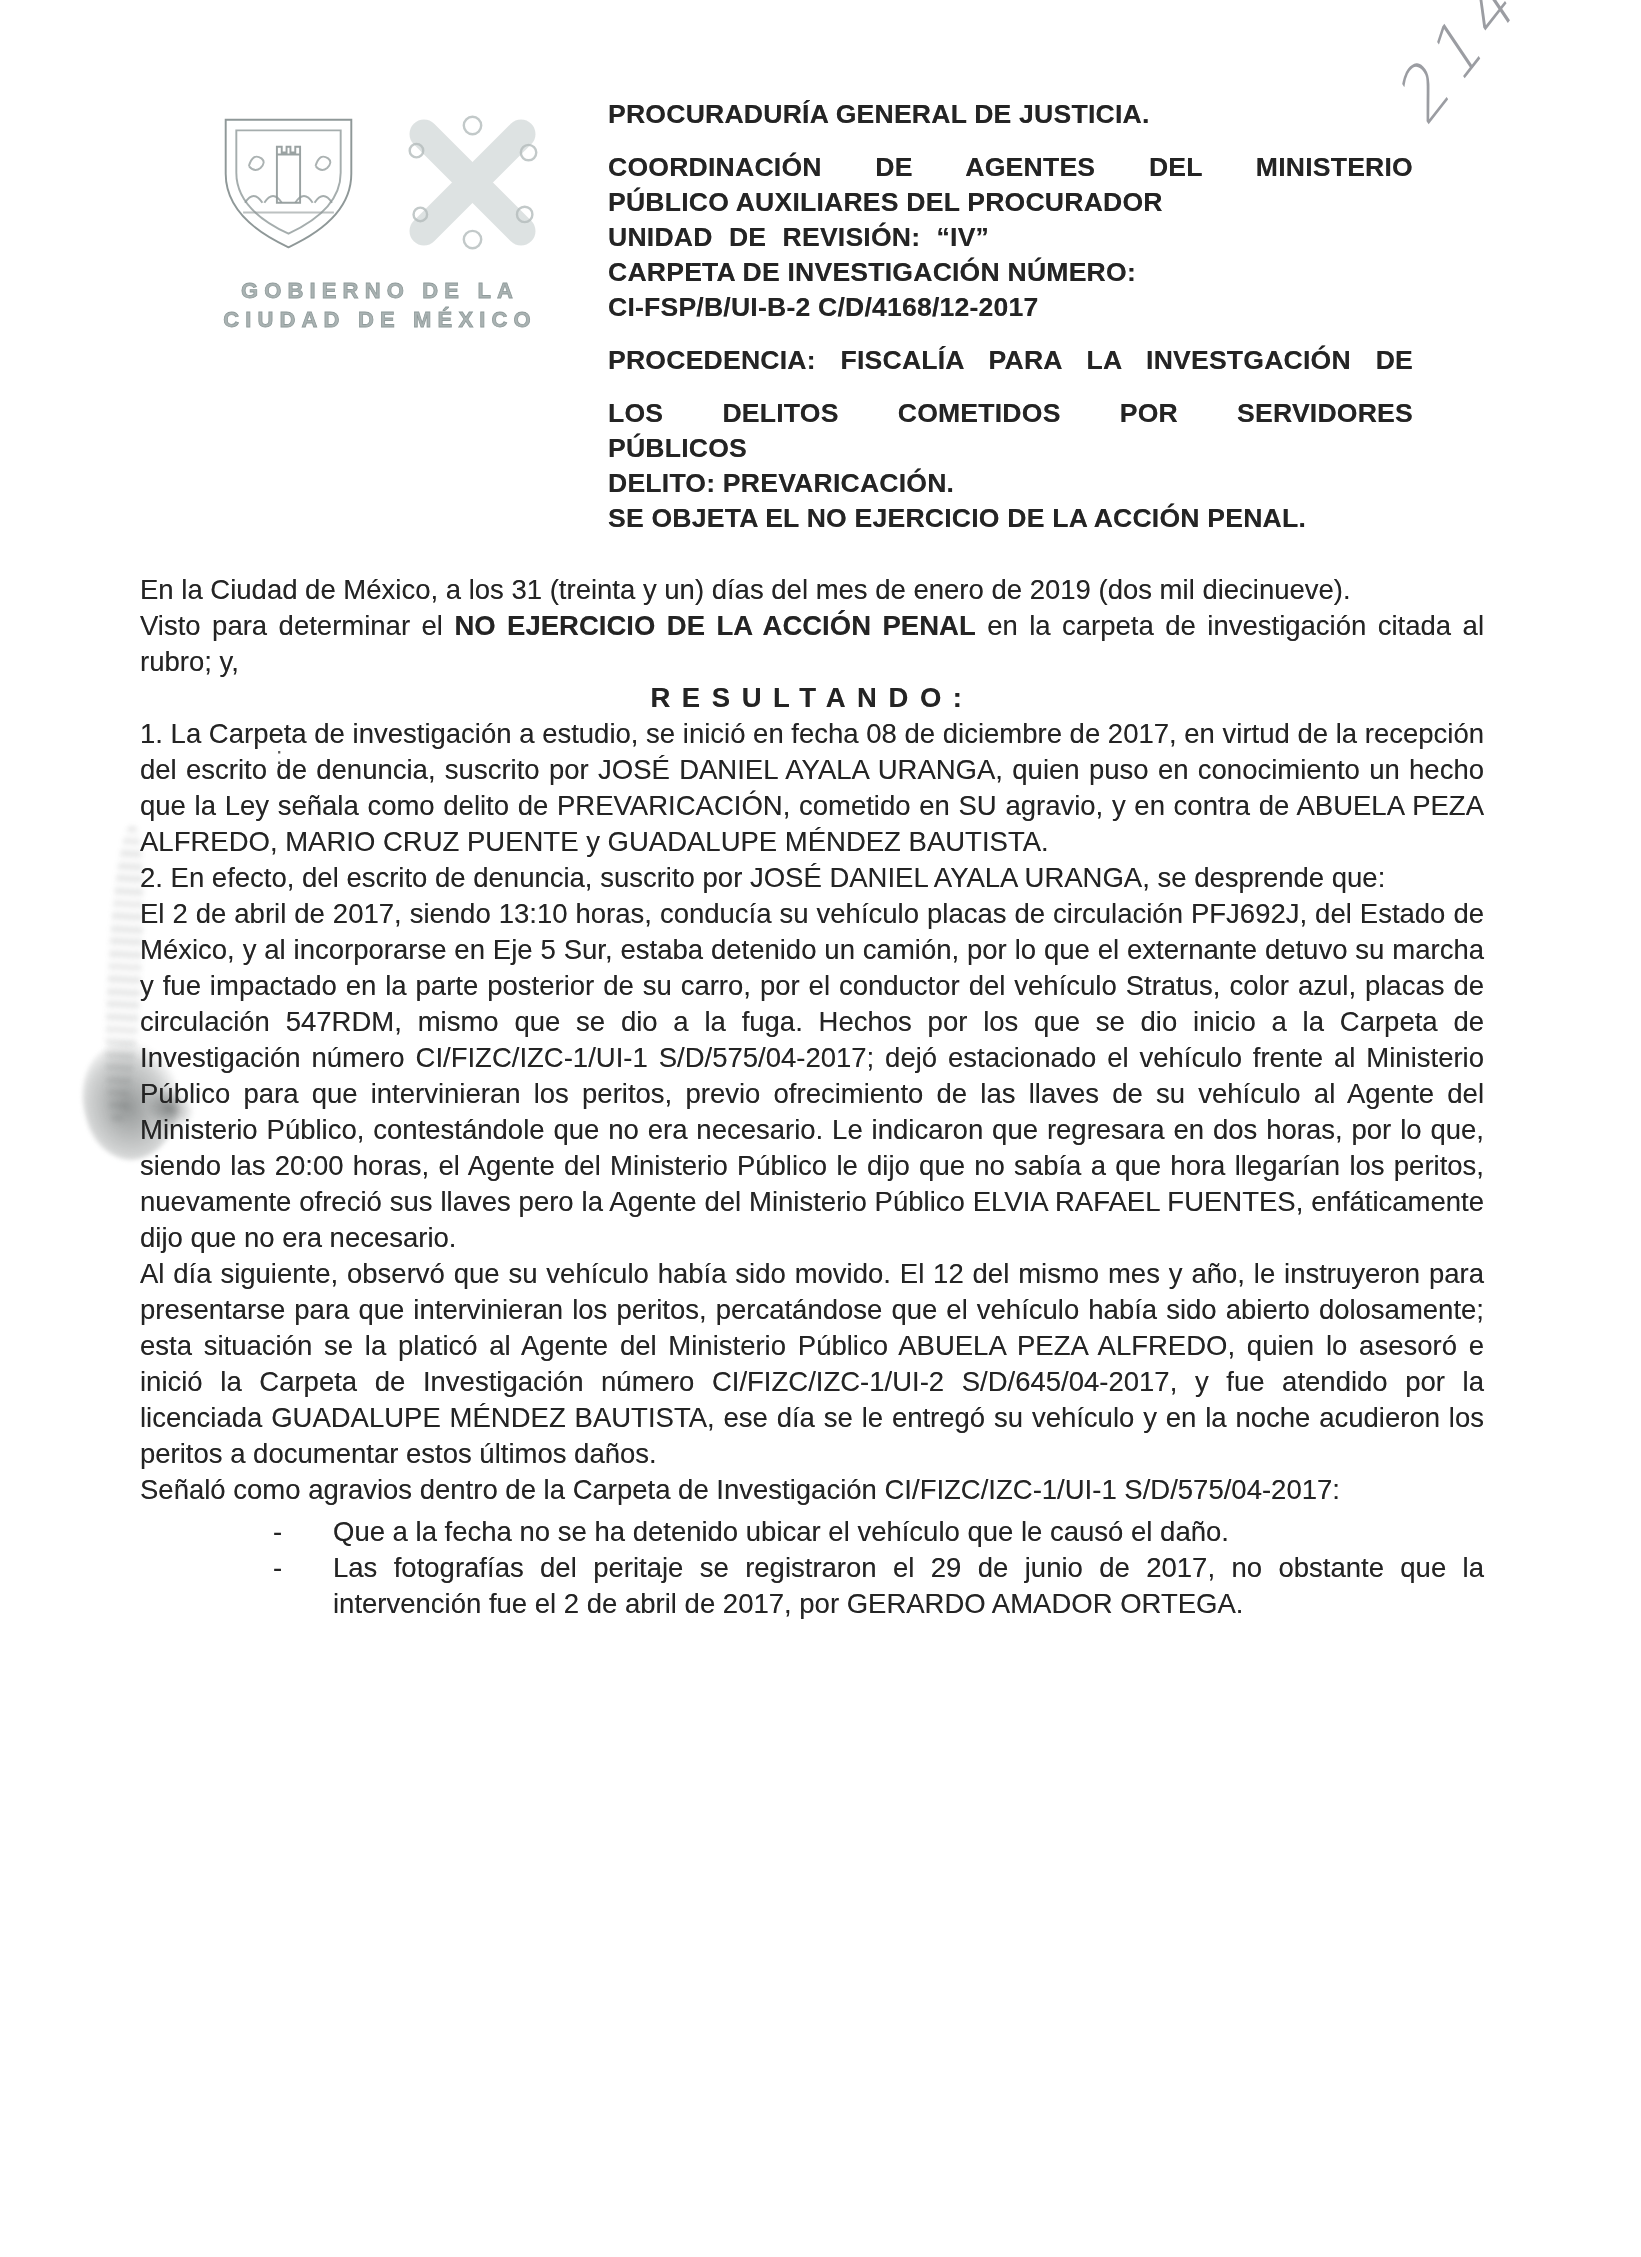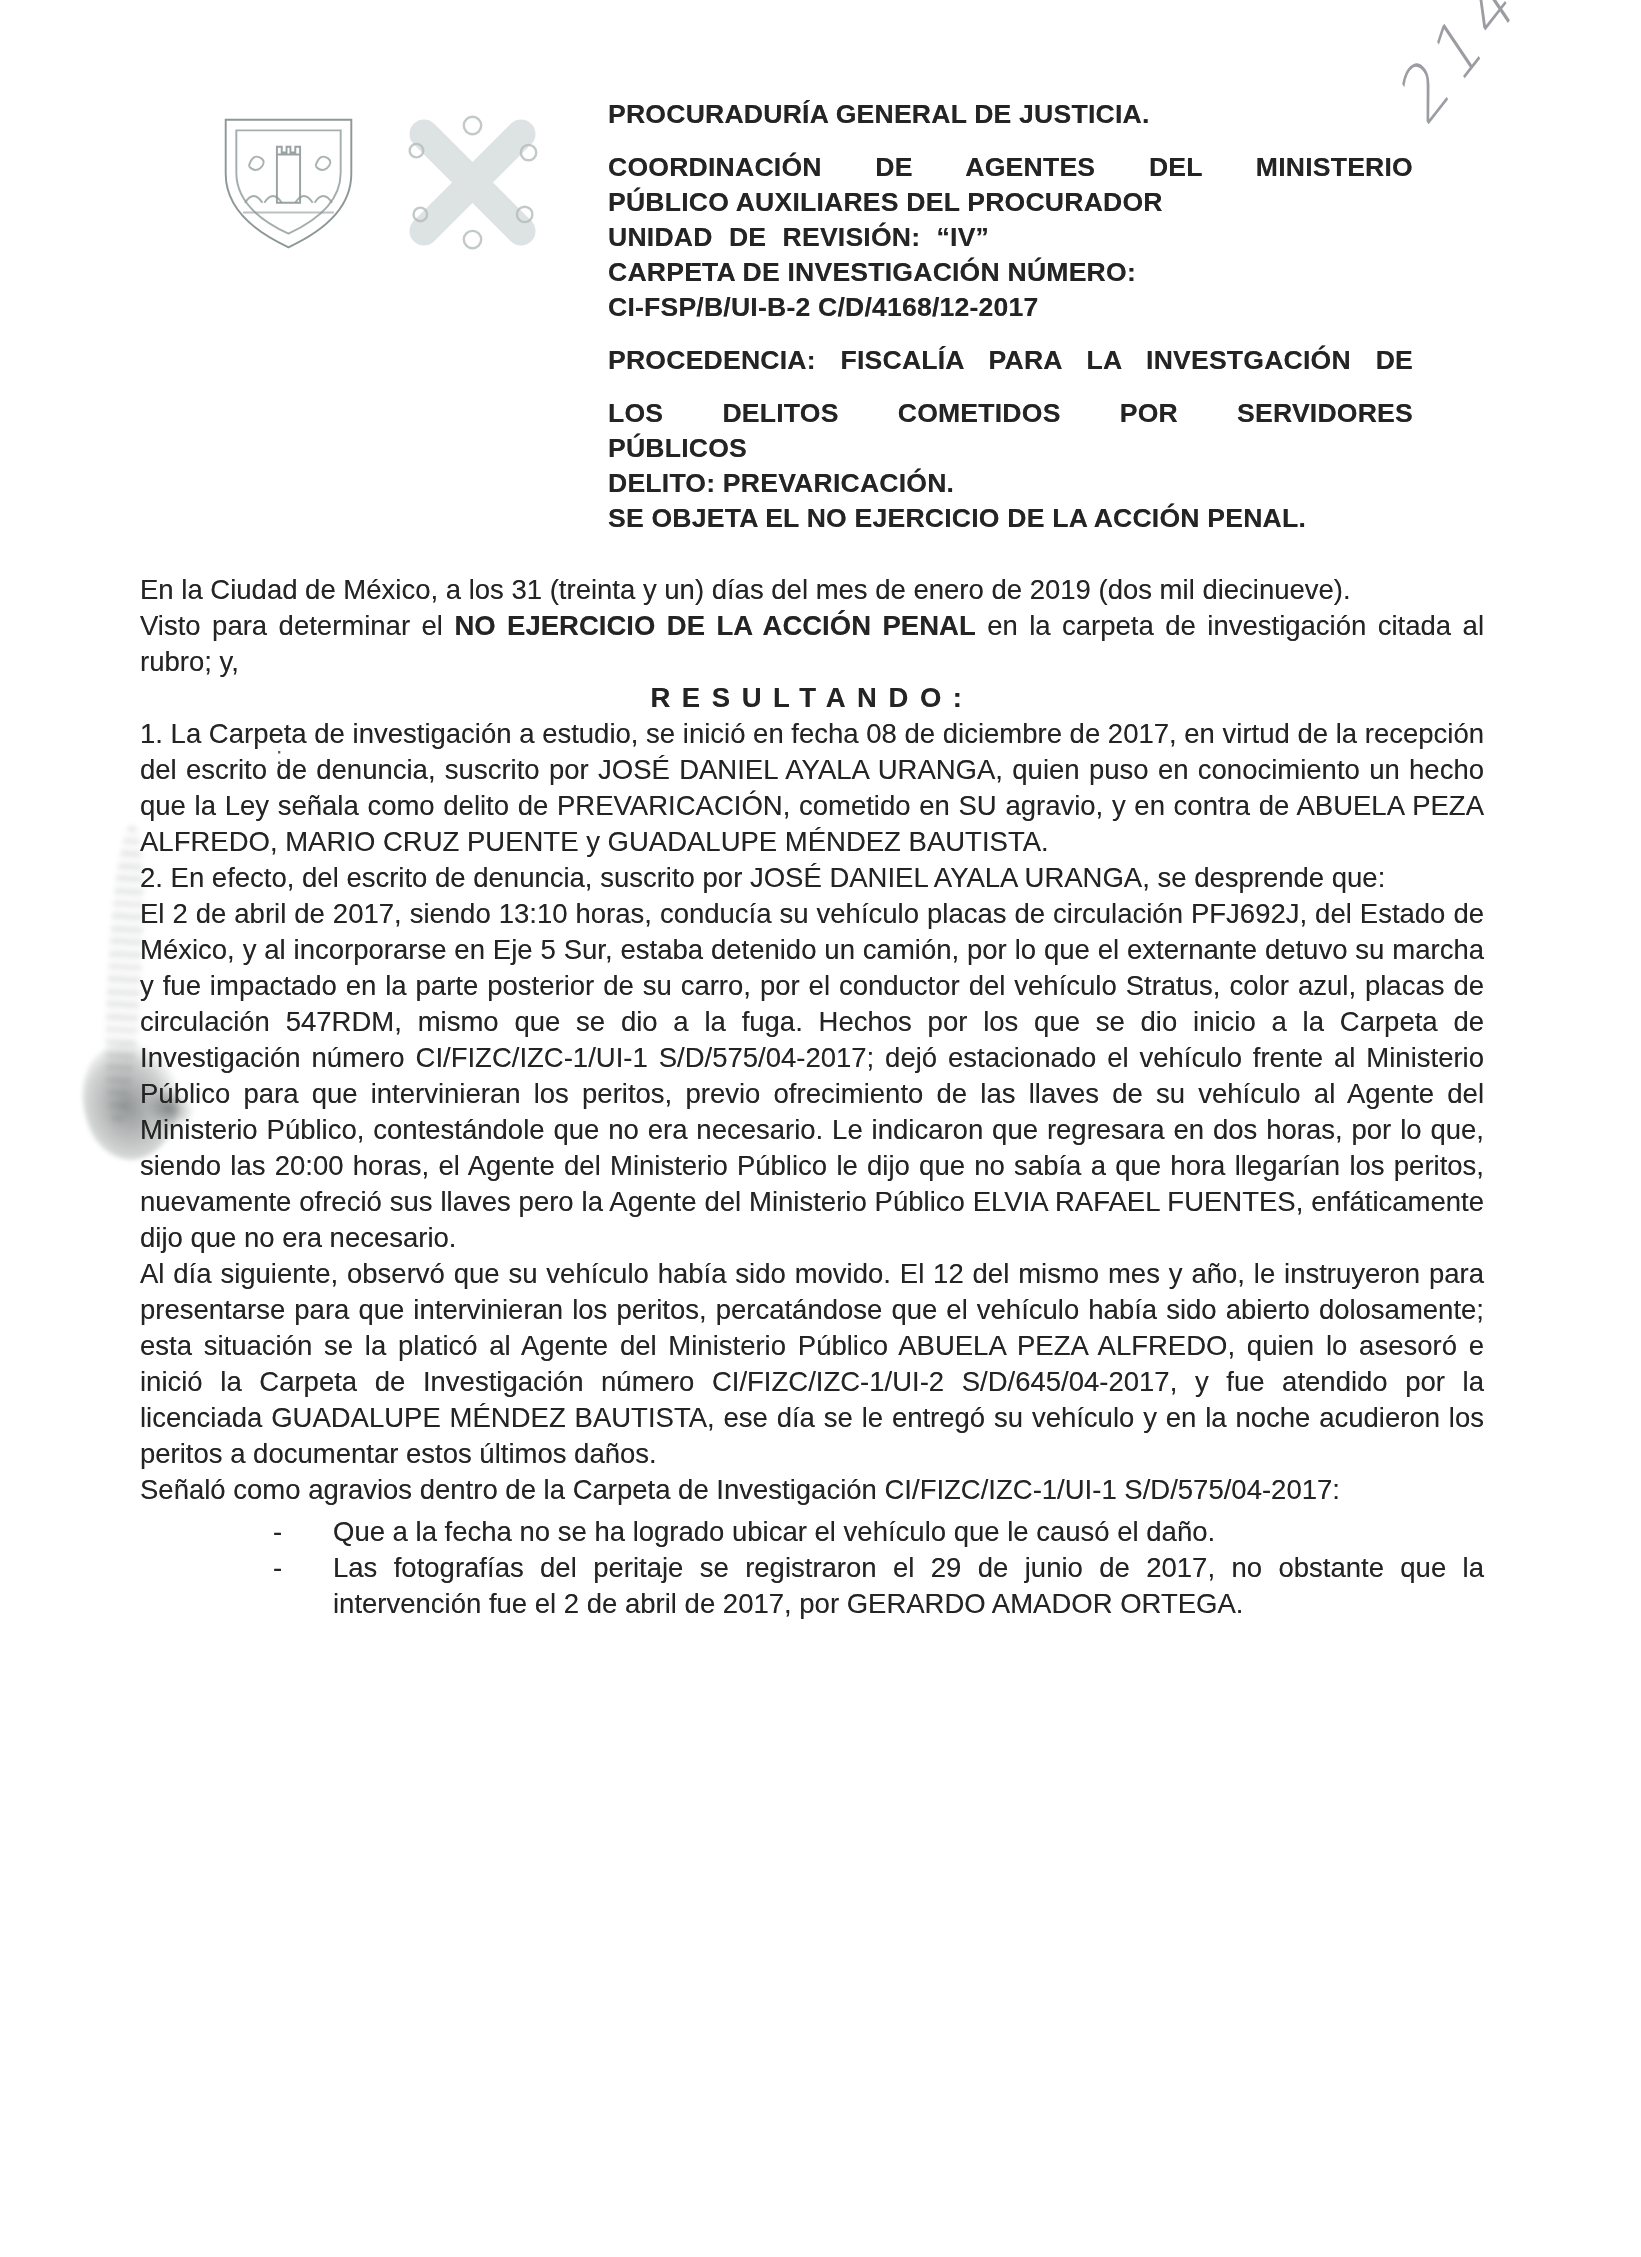--- a/index.html
+++ b/index.html
@@ -90,20 +90,24 @@
             <circle cx="74" cy="14" r="9"></circle>
             <circle cx="16" cy="40" r="7"></circle>
             <circle cx="132" cy="42" r="8"></circle>
             <circle cx="20" cy="106" r="7"></circle>
             <circle cx="128" cy="106" r="8"></circle>
             <circle cx="74" cy="132" r="9"></circle>
           </g>
         </svg>
       </span>
     </div>
+    <div class="logo-caption">
+      <div>GOBIERNO DE LA</div>
+      <div>CIUDAD DE MÉXICO</div>
+    </div>
   </div>
 
   <div class="letterhead">
     <div class="lh-line">PROCURADURÍA GENERAL DE JUSTICIA.</div>
     <div class="lh-line lh-just">COORDINACIÓN DE AGENTES DEL MINISTERIO</div>
     <div class="lh-line">PÚBLICO AUXILIARES DEL PROCURADOR</div>
     <div class="lh-line lh-wide">UNIDAD DE REVISIÓN: “IV”</div>
     <div class="lh-line">CARPETA DE INVESTIGACIÓN NÚMERO:</div>
     <div class="lh-line">CI-FSP/B/UI-B-2 C/D/4168/12-2017</div>
     <div class="lh-line lh-just">PROCEDENCIA: FISCALÍA PARA LA INVESTGACIÓN DE</div>
@@ -123,21 +127,21 @@
     <p class="p-visto"><span>Visto para determinar el </span><span class="bold-inline">NO EJERCICIO DE LA ACCIÓN PENAL</span><span> en la carpeta de investigación citada al rubro; y,</span></p>
     <p class="h-resultando">RESULTANDO:</p>
     <p class="p-item1">1. La Carpeta de investigación a estudio, se inició en fecha 08 de diciembre de 2017, en virtud de la recepción del escrito de denuncia, suscrito por JOSÉ DANIEL AYALA URANGA, quien puso en conocimiento un hecho que la Ley señala como delito de PREVARICACIÓN, cometido en SU agravio, y en contra de ABUELA PEZA ALFREDO, MARIO CRUZ PUENTE y GUADALUPE MÉNDEZ BAUTISTA.</p>
     <p class="p-item2">2. En efecto, del escrito de denuncia, suscrito por JOSÉ DANIEL AYALA URANGA, se desprende que:</p>
     <p class="p-facts1">El 2 de abril de 2017, siendo 13:10 horas, conducía su vehículo placas de circulación PFJ692J, del Estado de México, y al incorporarse en Eje 5 Sur, estaba detenido un camión, por lo que el externante detuvo su marcha y fue impactado en la parte posterior de su carro, por el conductor del vehículo Stratus, color azul, placas de circulación 547RDM, mismo que se dio a la fuga. Hechos por los que se dio inicio a la Carpeta de Investigación número CI/FIZC/IZC-1/UI-1 S/D/575/04-2017; dejó estacionado el vehículo  frente al Ministerio Público para que intervinieran los peritos, previo ofrecimiento de las llaves de su vehículo al Agente del Ministerio Público, contestándole que no era necesario. Le indicaron que regresara en dos horas, por lo que, siendo las 20:00 horas, el Agente del Ministerio Público le dijo que no sabía a que hora llegarían los peritos, nuevamente ofreció sus llaves pero la Agente del Ministerio Público ELVIA RAFAEL FUENTES, enfáticamente dijo que no era necesario.</p>
     <p class="p-facts2">Al día siguiente, observó que su vehículo había sido movido. El 12 del mismo mes y año, le instruyeron  para presentarse para que intervinieran los peritos, percatándose que el vehículo había sido abierto dolosamente; esta situación se la platicó al Agente del Ministerio Público ABUELA PEZA ALFREDO, quien lo asesoró e inició la Carpeta de Investigación número CI/FIZC/IZC-1/UI-2 S/D/645/04-2017,  y fue atendido por la licenciada GUADALUPE MÉNDEZ BAUTISTA, ese día se le entregó su vehículo y en la noche acudieron los peritos a documentar estos últimos daños.</p>
     <p class="p-agravios">Señaló como agravios dentro de la Carpeta de Investigación CI/FIZC/IZC-1/UI-1 S/D/575/04-2017:</p>
     <div class="bullets">
       <div class="bullet-row">
         <span class="bullet-dash">-</span>
-        <span class="bullet-text">Que a la fecha no se ha logrado ubicar el vehículo que le causó el daño.</span>
+        <span class="bullet-text">Que a la fecha no se ha detenido ubicar el vehículo que le causó el daño.</span>
       </div>
       <div class="bullet-row">
         <span class="bullet-dash">-</span>
         <span class="bullet-text">Las fotografías del peritaje se registraron el 29 de junio de 2017, no obstante que la intervención fue el 2 de abril de 2017, por GERARDO AMADOR ORTEGA.</span>
       </div>
     </div>
   </div>
 
 </div>
 

